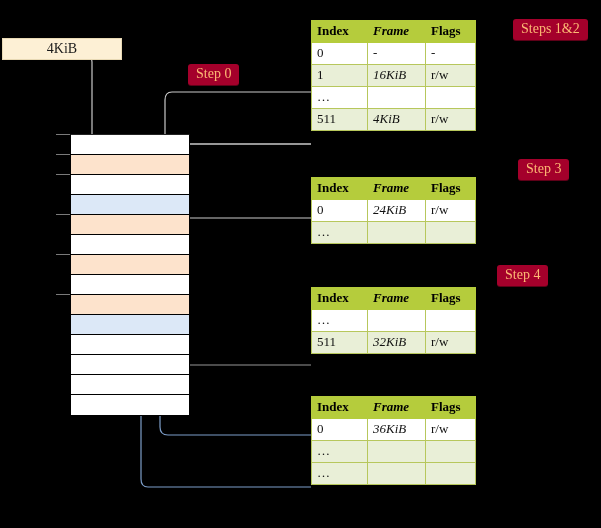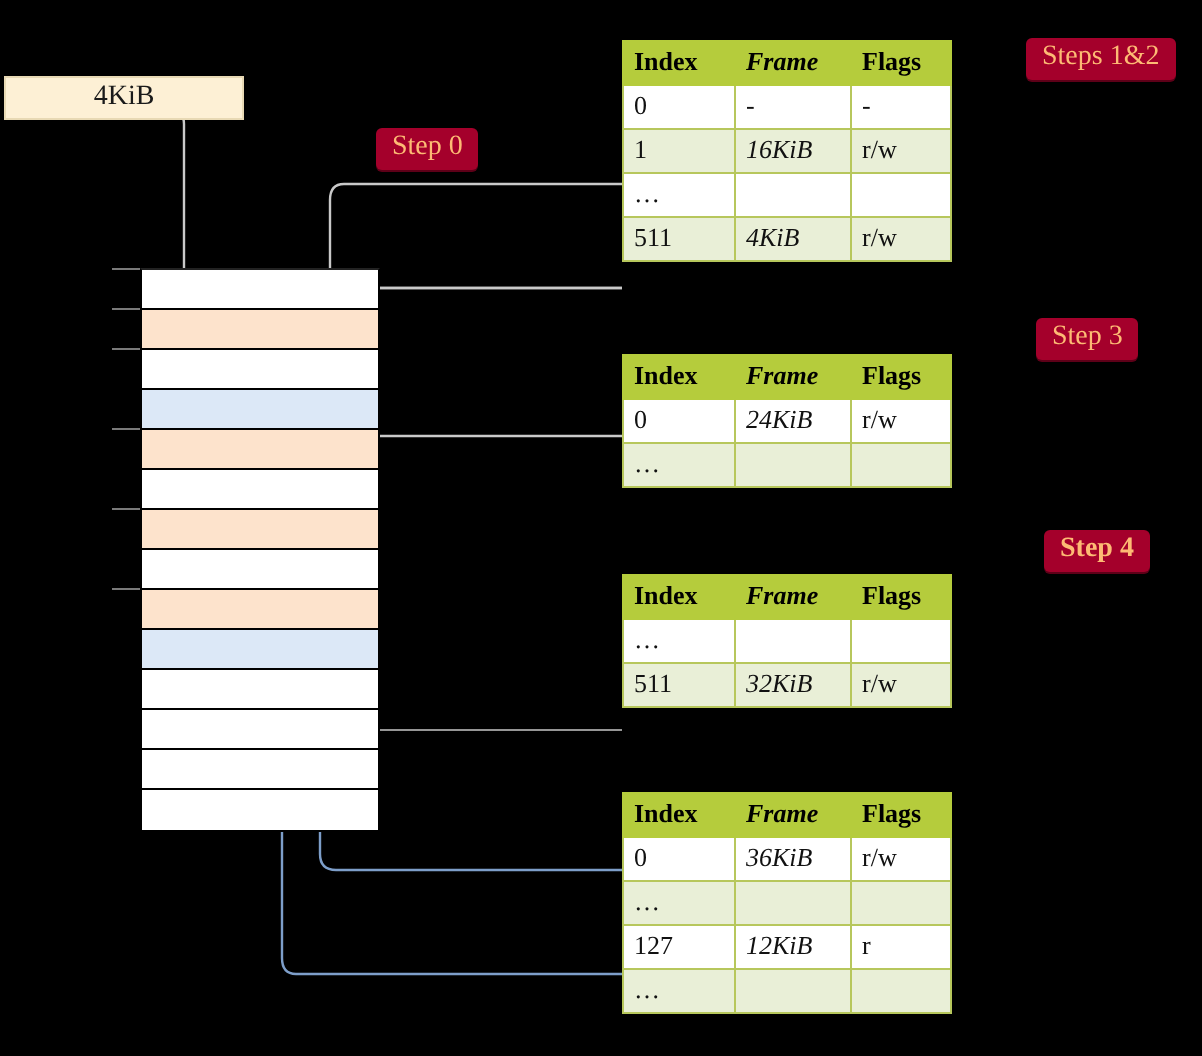--- a/index.html
+++ b/index.html
@@ -160,21 +160,21 @@
     <g stroke="#7d9ec9" stroke-width="1.2" fill="none">
       <path d="M 311 487 L 148 487 Q 141 487 141 479 L 141 218" marker-end="url(#arrowBlue)"></path>
     </g>
   </svg>
 
   <div class="kib-box">4KiB</div>
 
   <div class="badge" id="badge-0" style="left: 188px; top: 40px; margin-top: 24px;">Step 0</div>
   <div class="badge" id="badge-1" style="left: 513px; top: 19px;">Steps 1&amp;2</div>
   <div class="badge" id="badge-2" style="left: 518px; top: 159px; text-align: center;">Step 3</div>
-  <div class="badge" id="badge-3" style="left: 522px; top: 265px; font-weight: bold;">Step 4</div>
+  <div class="badge" id="badge-3" style="left: 497px; top: 265px;">Step 4</div>
 
   <div class="mem-col" id="mem-col" style="left: 70px; top: 134px; width: 120px;">
       <div class="mem-row" style="height: 20px;"></div>
       <div class="mem-row orange" style="height: 20px;"></div>
       <div class="mem-row" style="height: 20px;"></div>
       <div class="mem-row blue" style="height: 20px;"></div>
       <div class="mem-row orange" style="height: 20px;"></div>
       <div class="mem-row" style="height: 20px;"></div>
       <div class="mem-row orange" style="height: 20px;"></div>
       <div class="mem-row" style="height: 20px;"></div>
@@ -280,25 +280,20 @@
           <tr class="plain">
             <td class="col-index">0</td>
             <td class="col-frame">36KiB</td>
             <td class="col-flags">r/w</td>
           </tr>
           <tr class="alt">
             <td class="col-index">…</td>
             <td class="col-frame"></td>
             <td class="col-flags"></td>
           </tr>
-          <tr class="plain">
-            <td class="col-index">127</td>
-            <td class="col-frame">12KiB</td>
-            <td class="col-flags">r</td>
-          </tr>
           <tr class="alt">
             <td class="col-index">…</td>
             <td class="col-frame"></td>
             <td class="col-flags"></td>
           </tr>
         </tbody>
       </table>
     </div>
 
 </div>

